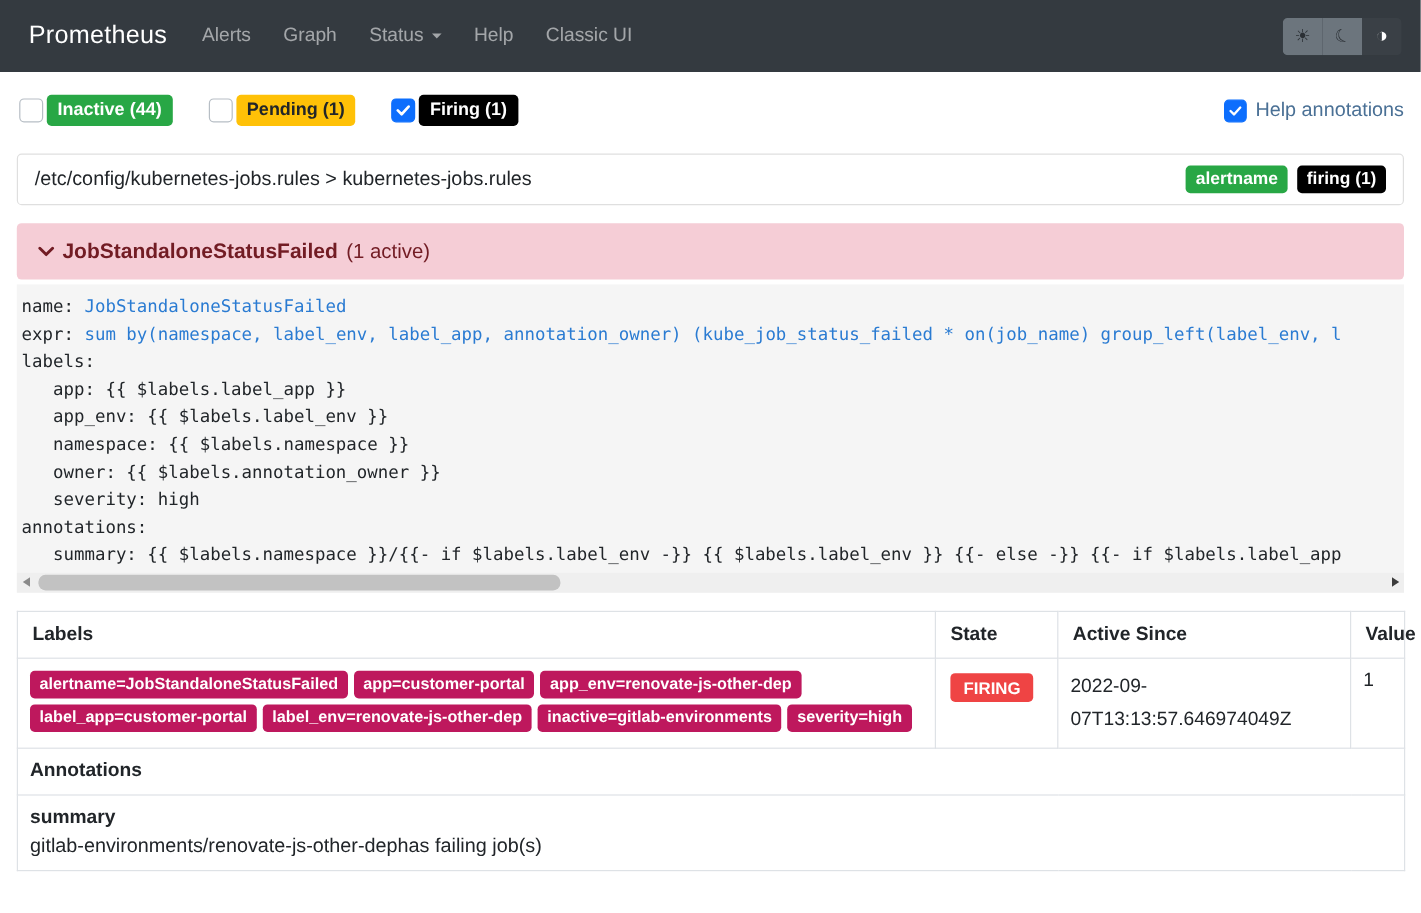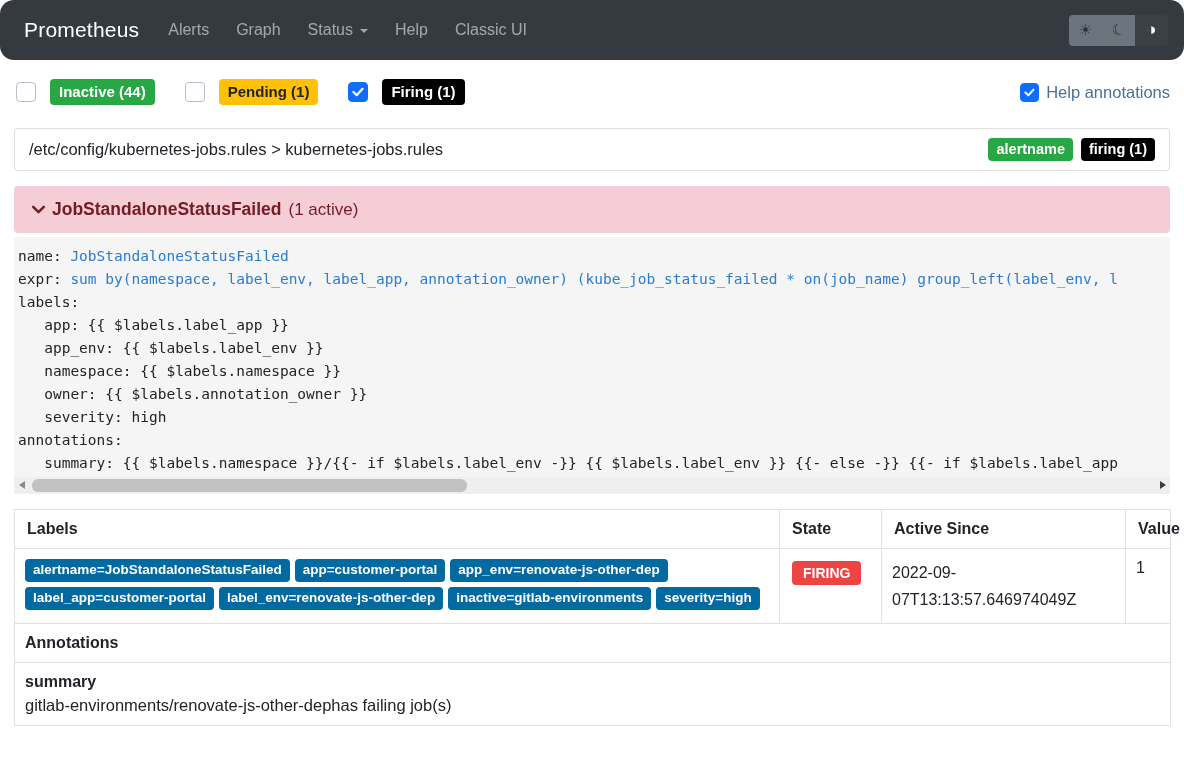--- a/index.html
+++ b/index.html
@@ -6,39 +6,39 @@
   html,body { background:#fff; }
   body {
     width: 1184px; height: 761px; overflow: hidden;
     font-family: "Liberation Sans", sans-serif;
     color: #212529; font-size: 16px;
   }
 
   
   .navbar {
     height: 60px; background: #343a40;
-    display: flex; align-items: center; padding: 0 16px 0 24px; border-radius: 14px;
+    display: flex; align-items: center; padding: 0 16px 0 24px;
   }
   .brand { color: #fff; font-size: 21px; letter-spacing: .2px; cursor: pointer; }
   .nav-links { display: flex; align-items: center; gap: 27px; margin-left: 29px; }
   .nav-link { color: rgba(255,255,255,.55); font-size: 16px; cursor: pointer; text-decoration: none; }
   .caret { display:inline-block; width:0; height:0; border-left:4.5px solid transparent;
     border-right:4.5px solid transparent; border-top:4.5px solid rgba(255,255,255,.55);
     margin-left:7px; vertical-align:2px; }
   .theme-group { margin-left: auto; display: flex; border-radius: 4px; overflow: hidden; }
   .theme-btn {
     width: 33px; height: 31px; display:flex; align-items:center; justify-content:center;
     background:#6c757d; color:#2b3035; font-size:15px; cursor:pointer; border:0;
   }
   .theme-btn.active { background:#3a4046; color:#fff; font-size:17px; }
   .theme-btn .moon { display:inline-block; transform: rotate(-18deg); }
 
   
   .filterbar { display:flex; align-items:center; margin:18px 14px 0 16px; height:28px; }
-  .filter-item { display:flex; align-items:center; gap:14px; margin-right:30px; }
+  .filter-item { display:flex; align-items:center; gap:3px; margin-right:30px; }
   .cb {
     width:20px; height:20px; border-radius:4px; background:#fff;
     border:1px solid #b7bec5; display:inline-flex; align-items:center; justify-content:center;
     cursor:pointer; flex:0 0 auto;
   }
   .cb.checked { background:#0d6efd; border-color:#0d6efd; }
   .badge {
     font-weight:700; font-size:15px; padding:4px 9px; border-radius:4px; line-height:1.15;
     cursor:pointer; white-space:nowrap;
   }
@@ -81,21 +81,21 @@
   .hs-arrow.left { left:5px; border-top:4.5px solid transparent; border-bottom:4.5px solid transparent; border-right:6px solid #8a8a8a; }
   .hs-arrow.right { right:4px; border-top:4.5px solid transparent; border-bottom:4.5px solid transparent; border-left:6px solid #3c3c3c; }
 
   
   table.details { margin:15px 14px 0; width:1156px; border-collapse:collapse; table-layout:fixed; }
   table.details th, table.details td { border:1px solid #dee2e6; text-align:left; vertical-align:top; }
   table.details th { font-size:16px; font-weight:700; padding:10px 12px; }
   table.details td { padding:10px; font-size:16px; }
   .lbl-badges { display:flex; flex-wrap:wrap; gap:5px; }
   .lbl-badge {
-    background:#0369a1; color:#fff; font-weight:700; font-size:13.5px;
+    background:#be185d; color:#fff; font-weight:700; font-size:13.5px;
     padding:4px 8px; border-radius:4px; line-height:1.1; white-space:nowrap;
   }
   .state-badge {
     display:inline-block; background:#ef4444; color:#fff; font-weight:700; font-size:14px;
     padding:4px 11px; border-radius:4px; margin:2px;
   }
   td.active-since { line-height:27px; }
   td.ann-title { font-size:20px; font-weight:700; padding:11px 10px; }
   .ann-key { font-weight:700; font-size:16px; }
   .ann-val { font-size:16.5px; margin-top:5px; }

